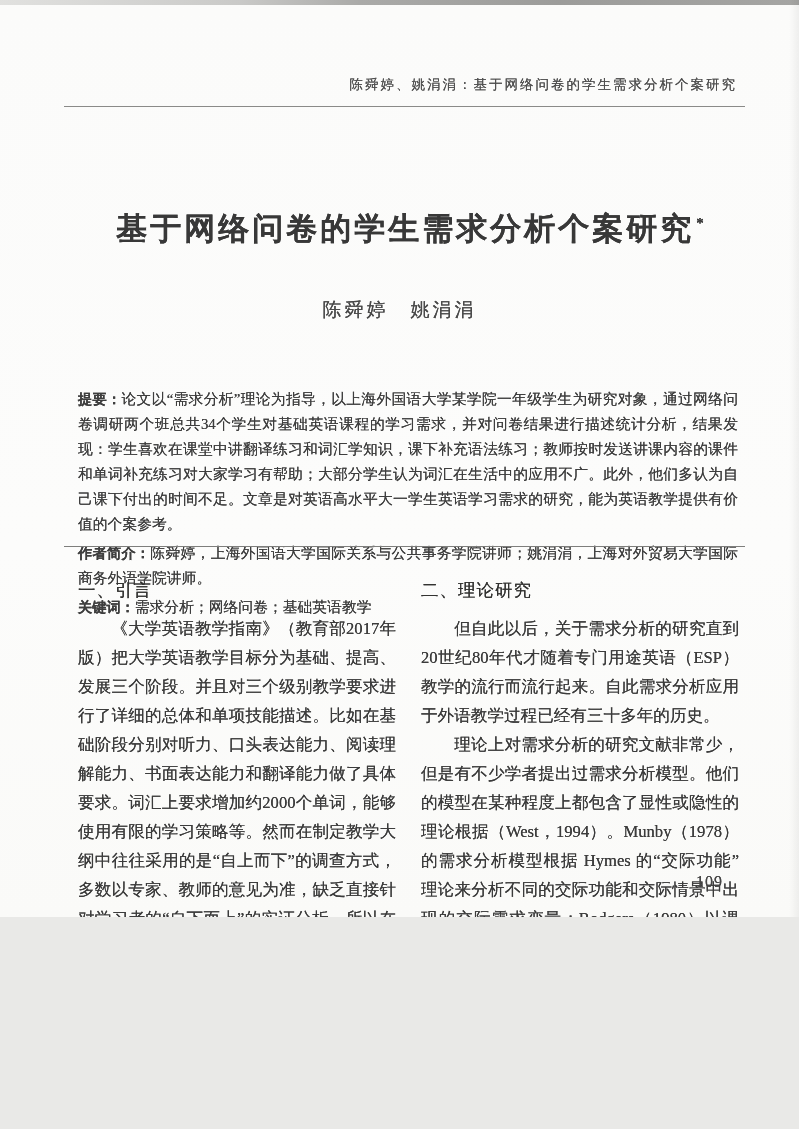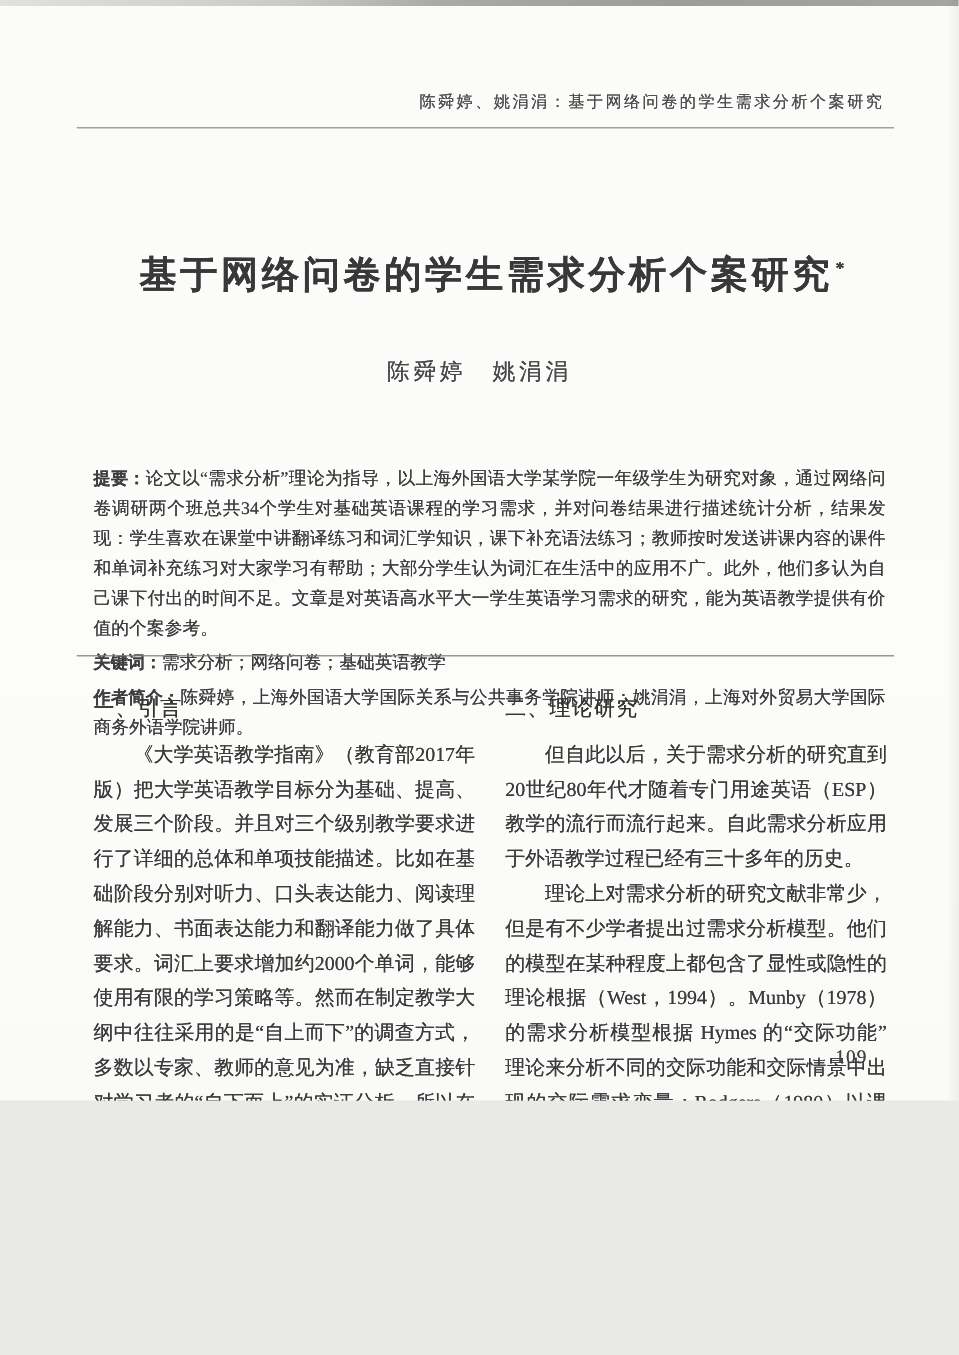--- a/index.html
+++ b/index.html
@@ -98,22 +98,22 @@
 
   <div class="running-header">陈舜婷、姚涓涓：基于网络问卷的学生需求分析个案研究</div>
   <div class="header-rule"></div>
 
   <h1 class="paper-title"><span>基于网络问卷的学生需求分析个案研究</span><sup>*</sup></h1>
 
   <div class="authors">陈舜婷　姚涓涓</div>
 
   <div class="meta">
     <p><span class="lbl">提要：</span><span>论文以“需求分析”理论为指导，以上海外国语大学某学院一年级学生为研究对象，通过网络问卷调研两个班总共34个学生对基础英语课程的学习需求，并对问卷结果进行描述统计分析，结果发现：学生喜欢在课堂中讲翻译练习和词汇学知识，课下补充语法练习；教师按时发送讲课内容的课件和单词补充练习对大家学习有帮助；大部分学生认为词汇在生活中的应用不广。此外，他们多认为自己课下付出的时间不足。文章是对英语高水平大一学生英语学习需求的研究，能为英语教学提供有价值的个案参考。</span></p>
+    <p><span class="lbl">作者简介：</span><span>陈舜婷，上海外国语大学国际关系与公共事务学院讲师；姚涓涓，上海对外贸易大学国际商务外语学院讲师。</span></p>
     <p><span class="lbl">关键词：</span><span>需求分析；网络问卷；基础英语教学</span></p>
-    <p><span class="lbl">作者简介：</span><span>陈舜婷，上海外国语大学国际关系与公共事务学院讲师；姚涓涓，上海对外贸易大学国际商务外语学院讲师。</span></p>
   </div>
 
   <div class="mid-rule"></div>
 
   <div class="columns">
     <div class="col">
       <h2 class="sec-h">一、引言</h2>
       <p>《大学英语教学指南》（教育部2017年版）把大学英语教学目标分为基础、提高、发展三个阶段。并且对三个级别教学要求进行了详细的总体和单项技能描述。比如在基础阶段分别对听力、口头表达能力、阅读理解能力、书面表达能力和翻译能力做了具体要求。词汇上要求增加约2000个单词，能够使用有限的学习策略等。然而在制定教学大纲中往往采用的是“自上而下”的调查方式，多数以专家、教师的意见为准，缺乏直接针对学习者的“自下而上”的实证分析。所以在具体教学过程中，往往会出现教学目标与学生具体需求不完全匹配之处。</p>
     </div>
     <div class="col">

